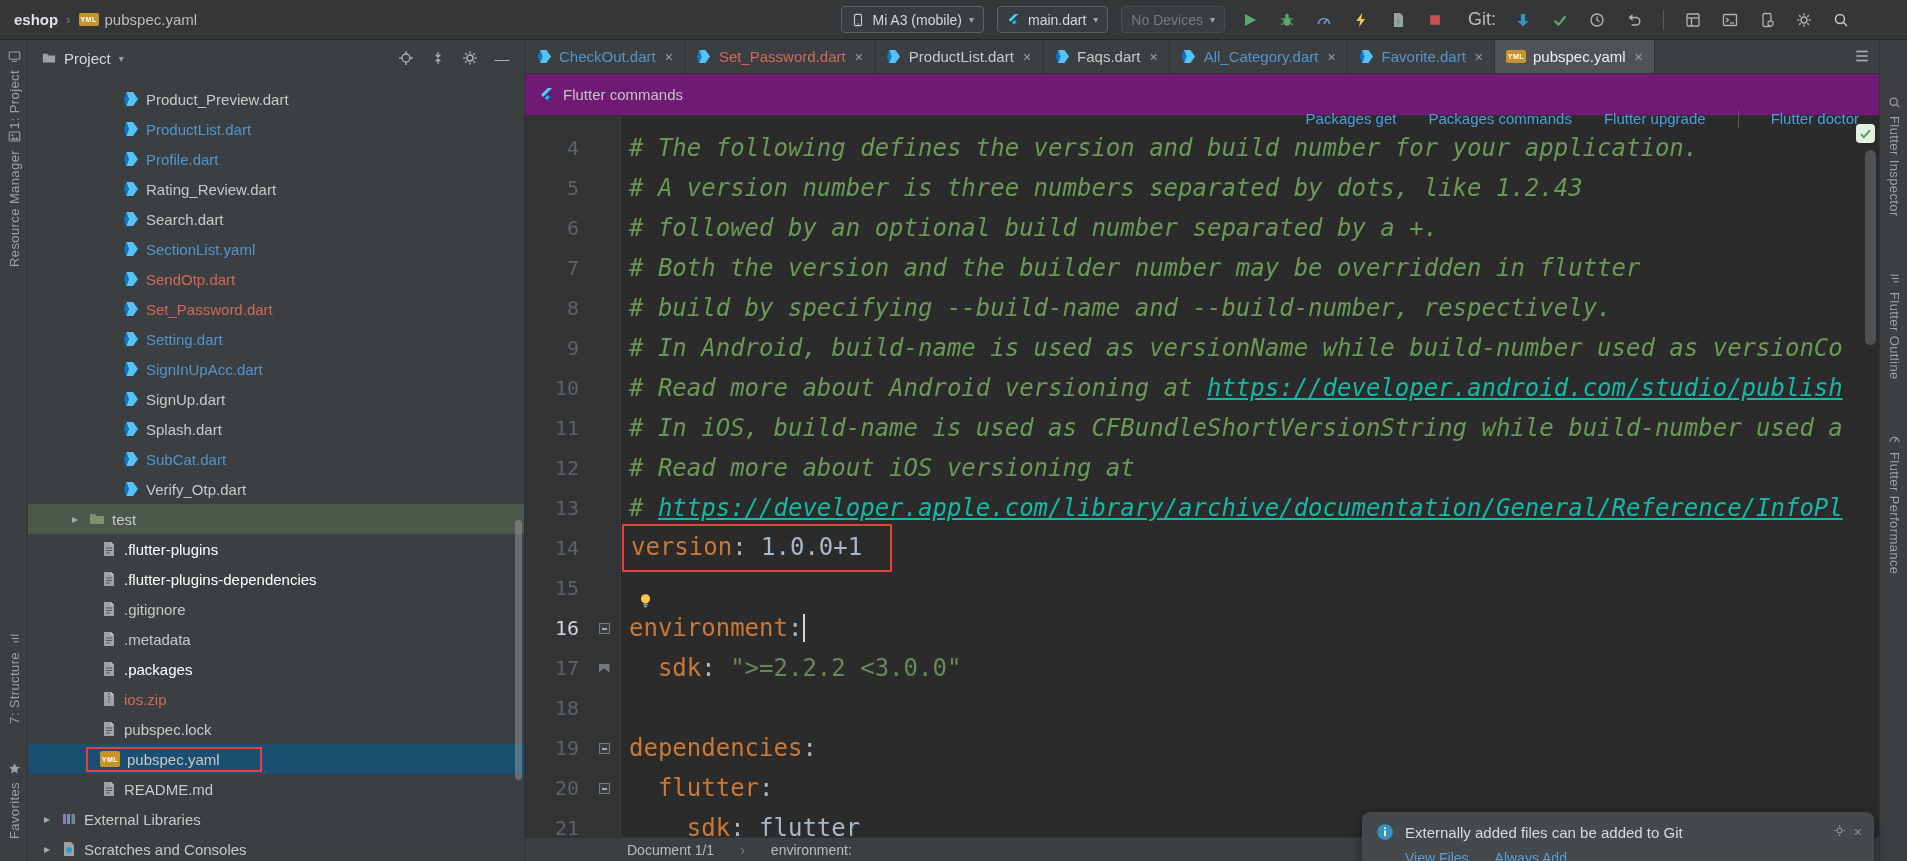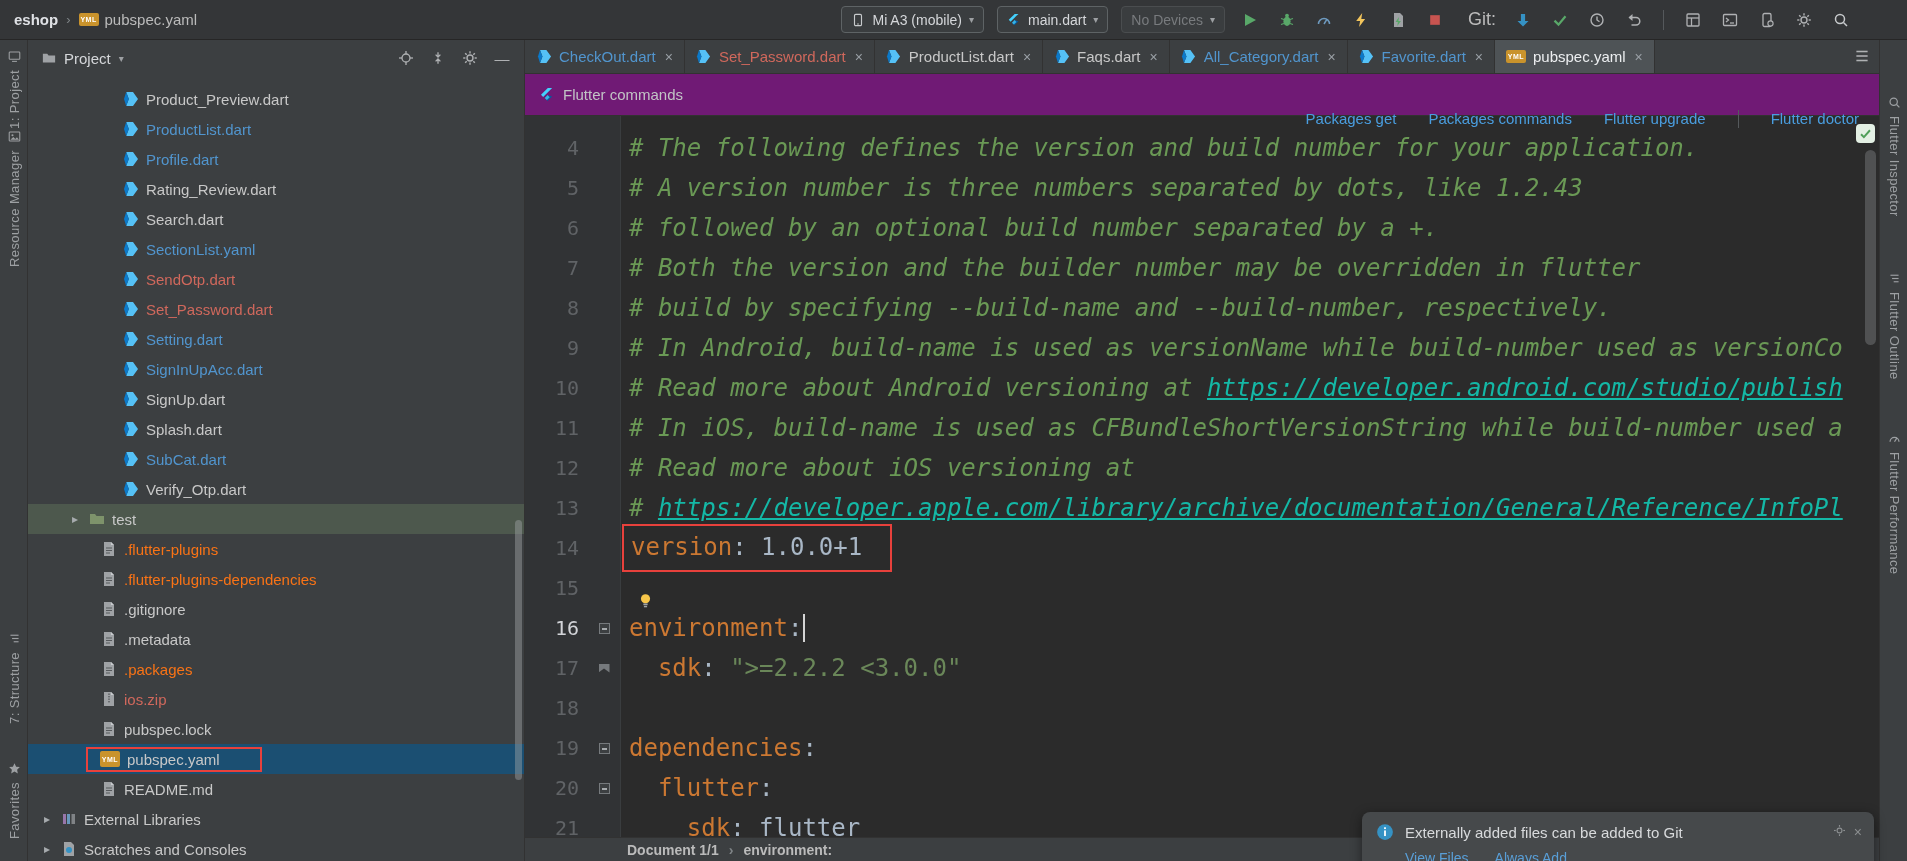--- a/index.html
+++ b/index.html
@@ -53,21 +53,21 @@
   .tree-row { display:flex; align-items:center; height:30px; font-size:15px; cursor:default; white-space:nowrap; }
   .tree-row.selected { background:#1B4F72; }
   .tree-row.highlighted { background:#4D584D; }
   .ind0 { padding-left:8px; } .ind1 { padding-left:36px; } .ind2 { padding-left:70px; } .ind3 { padding-left:92px; }
   .tree-arrow { width:22px; color:#A7ABAE; font-size:12px; flex:0 0 auto; text-align:center; }
   .tree-inner { display:inline-flex; align-items:center; gap:7px; padding:2px 40px 2px 12px; margin-left:-12px; border:2px solid transparent; }
   .tree-inner.red-box { border-color:#E8413C; }
   .tree-icon { width:17px; height:16px; display:inline-flex; align-items:center; justify-content:center; flex:0 0 auto; }
   .tree-icon svg { width:16px; height:16px; }
   .tree-icon.yml-badge { width:20px; }
-  .c-plain { color:#C8C8C8; } .c-modified { color:#5195CE; } .c-unversioned { color:#D0685C; } .c-ignored { color:#f97316; }
+  .c-plain { color:#C8C8C8; } .c-modified { color:#5195CE; } .c-unversioned { color:#D0685C; } .c-ignored { color:#ffffff; }
   .panel-scroll { position:absolute; right:2px; top:480px; width:7px; height:260px; background:rgba(160,164,167,.45); border-radius:4px; }
 
   
   .editor-zone { position:absolute; left:525px; top:40px; width:1354px; height:821px; background:#2B2B2B; overflow:hidden; }
   .tab-bar { position:absolute; left:0; top:0; right:0; height:34px; background:#3C3F41; border-bottom:1px solid #323232;
              display:flex; align-items:stretch; }
   .tab { display:flex; align-items:center; gap:7px; padding:0 11px; border-right:1px solid #323232; font-size:15px; cursor:default; }
   .tab.active { background:#4E5356; }
   .tab.active .c-plain { color:#ECEEF0; }
   .tab-close { color:#9AA0A6; font-size:14px; margin-left:2px; }
@@ -106,21 +106,21 @@
   .caret { display:inline-block; width:2px; height:28px; background:#D4D4D4; vertical-align:-6px; margin-left:1px; }
   .bulb { display:inline-block; width:17px; height:17px; margin-left:8px; vertical-align:middle; }
   .bulb svg { width:17px; height:17px; }
 
   .editor-scroll-thumb { position:absolute; right:3px; top:110px; width:11px; height:195px; background:rgba(166,170,173,.30); border-radius:6px; }
   .inspect-ok { position:absolute; right:4px; top:84px; width:19px; height:19px; background:#E3EFE3; border-radius:4px;
                 display:flex; align-items:center; justify-content:center; }
   .inspect-ok svg { width:13px; height:13px; }
 
   .breadcrumb-bar { position:absolute; left:0; right:0; bottom:0; height:24px; background:#3C3F41; border-top:1px solid #323232;
-                    display:flex; align-items:center; gap:10px; padding-left:102px; font-size:14px; color:#BBBBBB;font-weight:bold; }
+                    display:flex; align-items:center; gap:26px; padding-left:102px; font-size:14px; color:#BBBBBB; }
   .bc-sep { color:#7F8487; }
 
   
   .notification { position:absolute; left:1362px; top:812px; width:512px; height:86px; background:#46494B;
                   border-radius:8px; box-shadow:0 3px 12px rgba(0,0,0,.45); }
   .notif-row1 { display:flex; align-items:center; gap:11px; padding:11px 12px 0 14px; }
   .notif-msg { font-size:15px; color:#D8DADC; flex:1; }
   .notif-actions { display:flex; gap:8px; }
   .notif-links { display:flex; gap:26px; padding:9px 14px 0 43px; }
   .notif-link { color:#599FD8; font-size:14px; cursor:default; }

